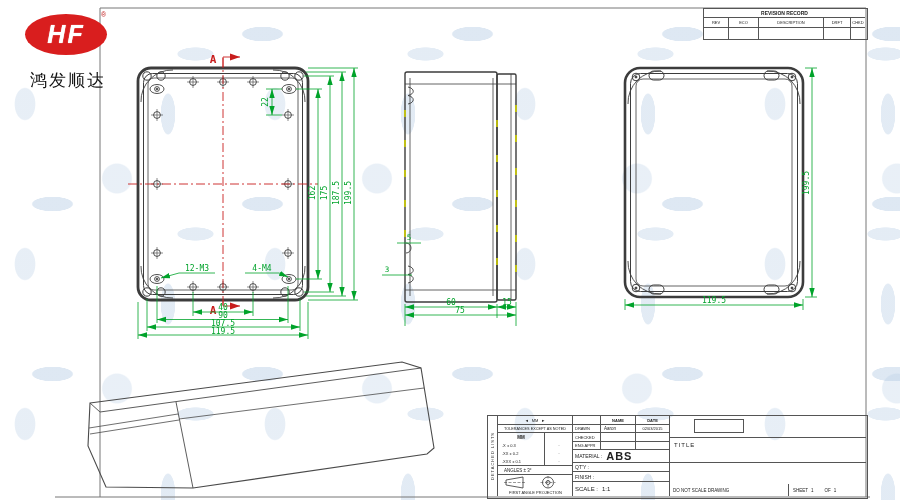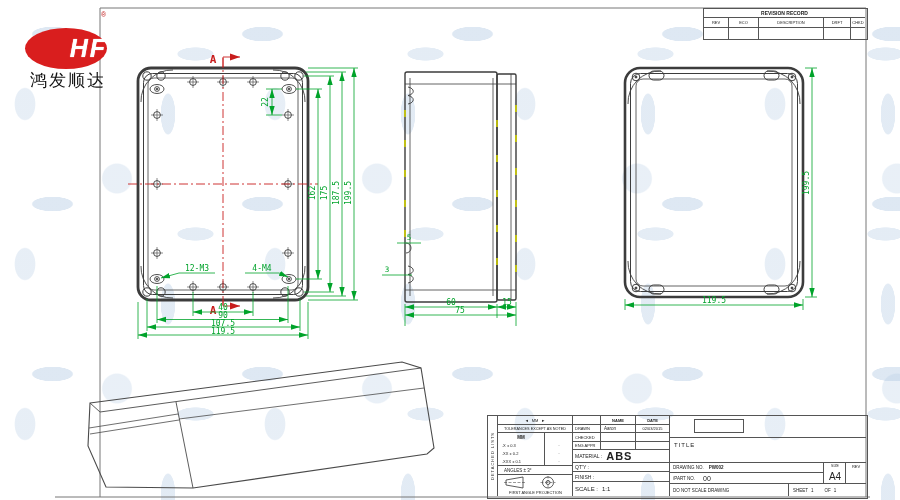--- a/index.html
+++ b/index.html
@@ -19,22 +19,22 @@
   .cell{position:absolute;box-sizing:border-box;display:flex;align-items:center;overflow:visible;white-space:nowrap;}
   .ctr{justify-content:center;}
   .bb{border-bottom:1px solid #555;align-items:center;}
   .br{border-right:1px solid #555;}
   .t4{font-size:4px;} .t45{font-size:4.5px;} .t5{font-size:5px;} .t6{font-size:6px;} .t7{font-size:7px;}
   svg text{font-family:"DejaVu Sans Mono",monospace;}
   .dimtxt{fill:#00a32a;font-size:8px;}
   .dimtxt7{fill:#00a32a;font-size:7.5px;}
   .secA{fill:#c81d1d;font-size:11px;font-weight:bold;}
   
-  .logo-oval{position:absolute;left:25px;top:28px;width:82px;height:41px;border-radius:50%;
-    background:#d91e1e;display:flex;align-items:center;justify-content:flex-end;}
+  .logo-oval{position:absolute;left:25px;top:14px;width:82px;height:41px;border-radius:50%;
+    background:#d91e1e;display:flex;align-items:center;justify-content:center;}
   .logo-hf{color:#fff;font-weight:bold;font-style:italic;font-size:25px;letter-spacing:2px;
     font-family:"Liberation Sans",sans-serif;text-shadow:0 0 1px #fff;}
   .logo-reg{position:absolute;left:101px;top:11px;font-size:7px;color:#c01818;}
   .logo-sub{position:absolute;left:18px;top:69px;width:100px;text-align:center;font-size:17px;
     color:#111;font-family:"DejaVu Sans",sans-serif;letter-spacing:2px;}
   
   .revtab{position:absolute;left:703px;top:8px;width:163px;height:30px;border:1px solid #555;}
   .tblock{position:absolute;left:487px;top:415px;width:379px;height:82px;border:1px solid #555;background:transparent;}
   .vtext{writing-mode:vertical-rl;transform:rotate(180deg);font-size:4px;letter-spacing:1px;color:#333;}
   .big-abs{font-size:11px;font-weight:bold;letter-spacing:1px;}
@@ -397,37 +397,20 @@
       <span>SCALE :</span>
       <span>1:1</span>
     </div>
 
     <div class="abs bb" style="left:182px;top:0;width:196px;height:22px;">
       <div class="abs" style="left:24px;top:3px;width:50px;height:14px;border:1px solid #555;"></div>
     </div>
     <div class="abs bb" style="left:182px;top:22px;width:196px;height:25px;">
       <div class="cell t6" style="left:4px;top:2px;width:60px;height:10px;letter-spacing:1px;">TITLE</div>
     </div>
-    <div class="abs" style="left:182px;top:47px;width:196px;height:21px;">
-      <div class="cell bb br t45" style="left:0;top:0;width:154px;height:10px;padding-left:3px;gap:5px;">
-        <span>DRAWING NO.</span>
-        <span style="font-weight:bold;">PW002</span>
-      </div>
-      <div class="cell bb br t45" style="left:0;top:10px;width:154px;height:11px;padding-left:3px;gap:8px;">
-        <span>/PART NO.</span>
-        <span class="t7">00</span>
-      </div>
-      <div class="abs bb br" style="left:154px;top:0;width:22px;height:21px;">
-        <div class="cell ctr" style="left:0;top:0;width:22px;height:6px;font-size:3.5px;">SIZE</div>
-        <div class="cell ctr" style="left:0;top:6px;width:22px;height:14px;font-size:10px;">A4</div>
-      </div>
-      <div class="abs bb" style="left:176px;top:0;width:20px;height:21px;">
-        <div class="cell ctr t4" style="left:0;top:0;width:20px;height:6px;">REV</div>
-      </div>
-    </div>
     <div class="abs" style="left:182px;top:68px;width:196px;height:12px;">
       <div class="cell br t45" style="left:0;top:0;width:119px;height:12px;padding-left:3px;">DO NOT SCALE DRAWING</div>
       <div class="cell t45" style="left:119px;top:0;width:77px;height:12px;padding-left:4px;gap:3px;">
         <span>SHEET</span>
         <span>1</span>
         <span style="margin-left:8px;">OF</span>
         <span>1</span>
       </div>
     </div>
   </div>

